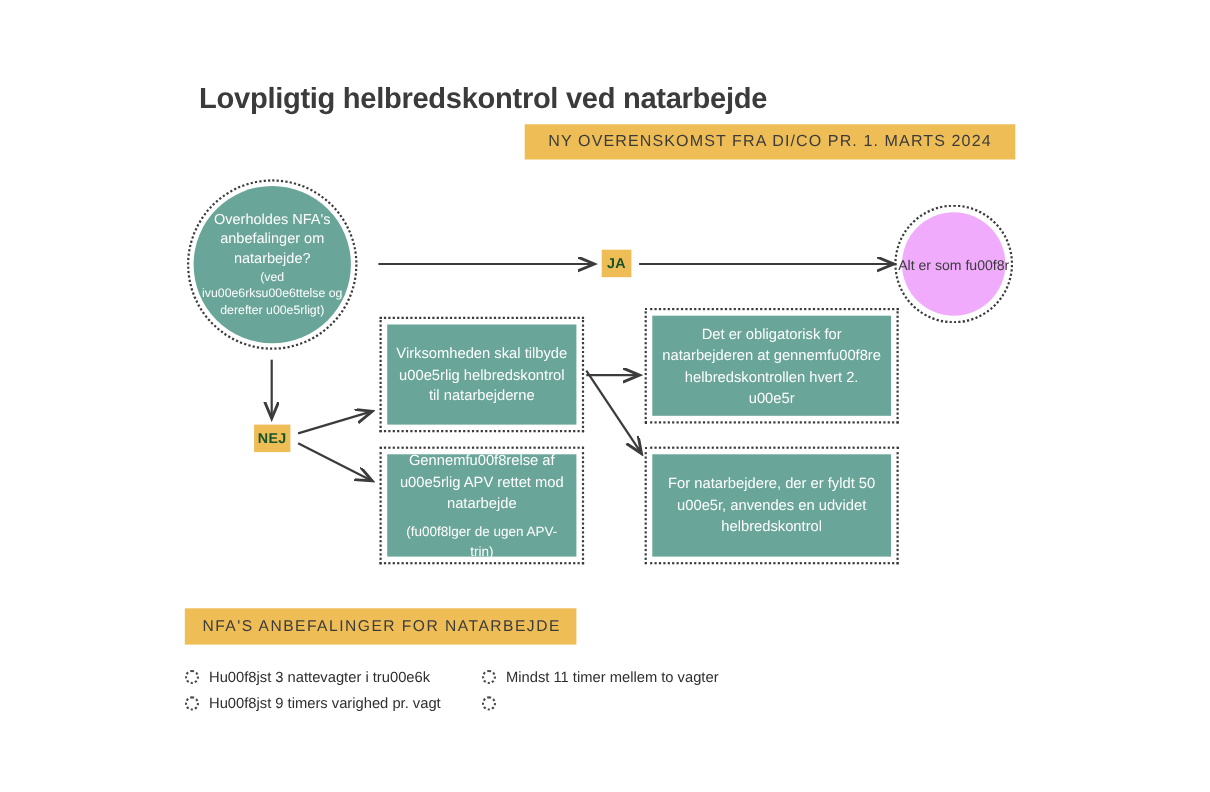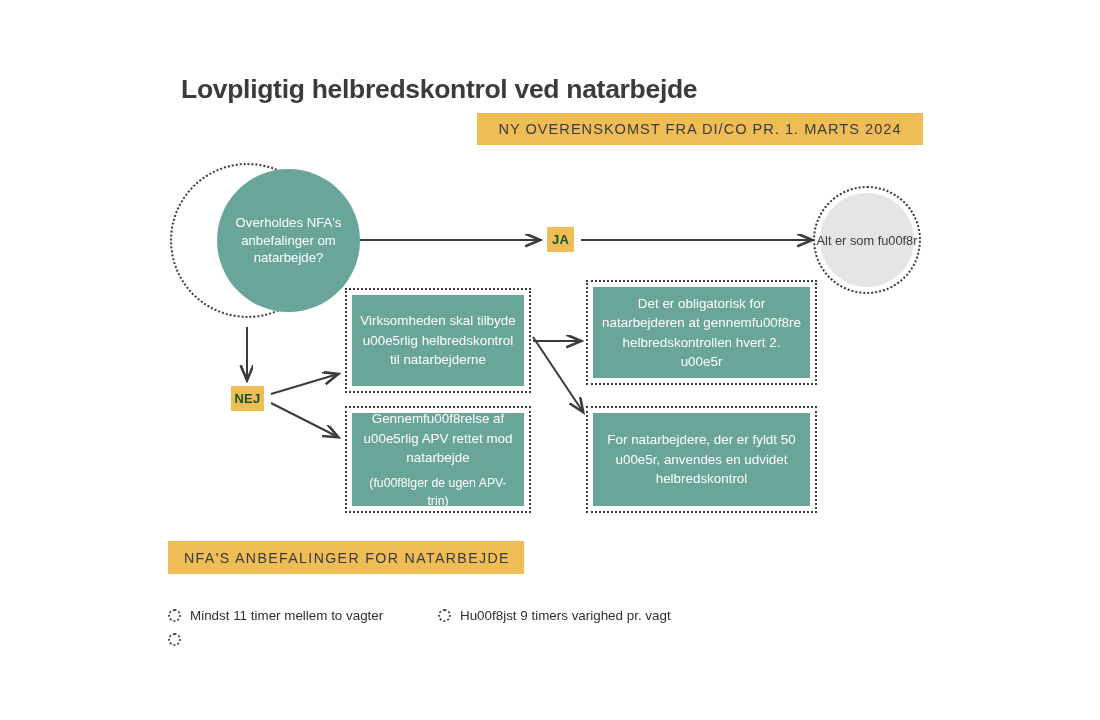--- a/index.html
+++ b/index.html
@@ -65,21 +65,20 @@
     width: 100%;
     height: 100%;
     border-radius: 50%;
     background: #69a598;
     display: flex;
     flex-direction: column;
     align-items: center;
     justify-content: center;
     text-align: center;
     color: #ffffff;
-    margin-left: 41px;
   }
   .decision-main {
     font-size: 13.2px;
     line-height: 17.5px;
     padding: 0 10px;
   }
   .decision-sub {
     font-size: 11.2px;
     line-height: 15px;
     margin-top: 2px;
@@ -94,21 +93,21 @@
     width: 108px;
     height: 108px;
     border-radius: 50%;
     border: 2px dotted #3b3b3b;
     padding: 5px;
   }
   .end-circle-inner {
     width: 100%;
     height: 100%;
     border-radius: 50%;
-    background: #e5e5e5;
+    background: #f0abfc;
     display: flex;
     align-items: center;
     justify-content: center;
   }
   .end-circle-text {
     font-size: 12.8px;
     color: #3b3b3b;
     white-space: nowrap;
     position: relative;
     left: 0px;
@@ -170,21 +169,21 @@
     top: 0;
     width: 1100px;
     height: 720px;
     pointer-events: none;
   }
 
   
   .section-heading {
     position: absolute;
     left: 168px;
-    top: 541px;
+    top: 553px;
     width: 356px;
     height: 33px;
     background: #eebd55;
     display: flex;
     align-items: center;
   }
   .section-heading-text {
     font-size: 14.2px;
     letter-spacing: 1.35px;
     color: #3b3b3b;
@@ -250,20 +249,21 @@
     <line x1="271" y1="403" x2="338" y2="437" stroke="#3b3b3b" stroke-width="2" marker-end="url(#ah)"></line>
 
     <line x1="533" y1="341" x2="581" y2="341" stroke="#3b3b3b" stroke-width="2" marker-end="url(#ah)"></line>
 
     <line x1="533" y1="337" x2="583" y2="412" stroke="#3b3b3b" stroke-width="2" marker-end="url(#ah)"></line>
   </svg>
 
   <div class="decision-circle">
     <div class="decision-circle-inner">
       <div class="decision-main">Overholdes NFA's anbefalinger om natarbejde?</div>
+      <div class="decision-sub">(ved ivu00e6rksu00e6ttelse og derefter u00e5rligt)</div>
     </div>
   </div>
 
   <div class="badge badge-ja">JA</div>
 
   <div class="badge badge-nej">NEJ</div>
 
   <div class="end-circle">
     <div class="end-circle-inner">
       <span class="end-circle-text">Alt er som fu00f8r</span>
@@ -295,20 +295,24 @@
     </div>
   </div>
 
   <div class="section-heading">
     <span class="section-heading-text">NFA'S ANBEFALINGER FOR NATARBEJDE</span>
   </div>
 
   <div class="rec-list">
     <div class="rec-item">
       <span class="rec-bullet"></span>
+      <span class="rec-text">Hu00f8jst 3 nattevagter i tru00e6k</span>
+    </div>
+    <div class="rec-item">
+      <span class="rec-bullet"></span>
       <span class="rec-text">Mindst 11 timer mellem to vagter</span>
     </div>
     <div class="rec-item">
       <span class="rec-bullet"></span>
       <span class="rec-text">Hu00f8jst 9 timers varighed pr. vagt</span>
     </div>
     <div class="rec-item">
       <span class="rec-bullet"></span>
     </div>
   </div>

